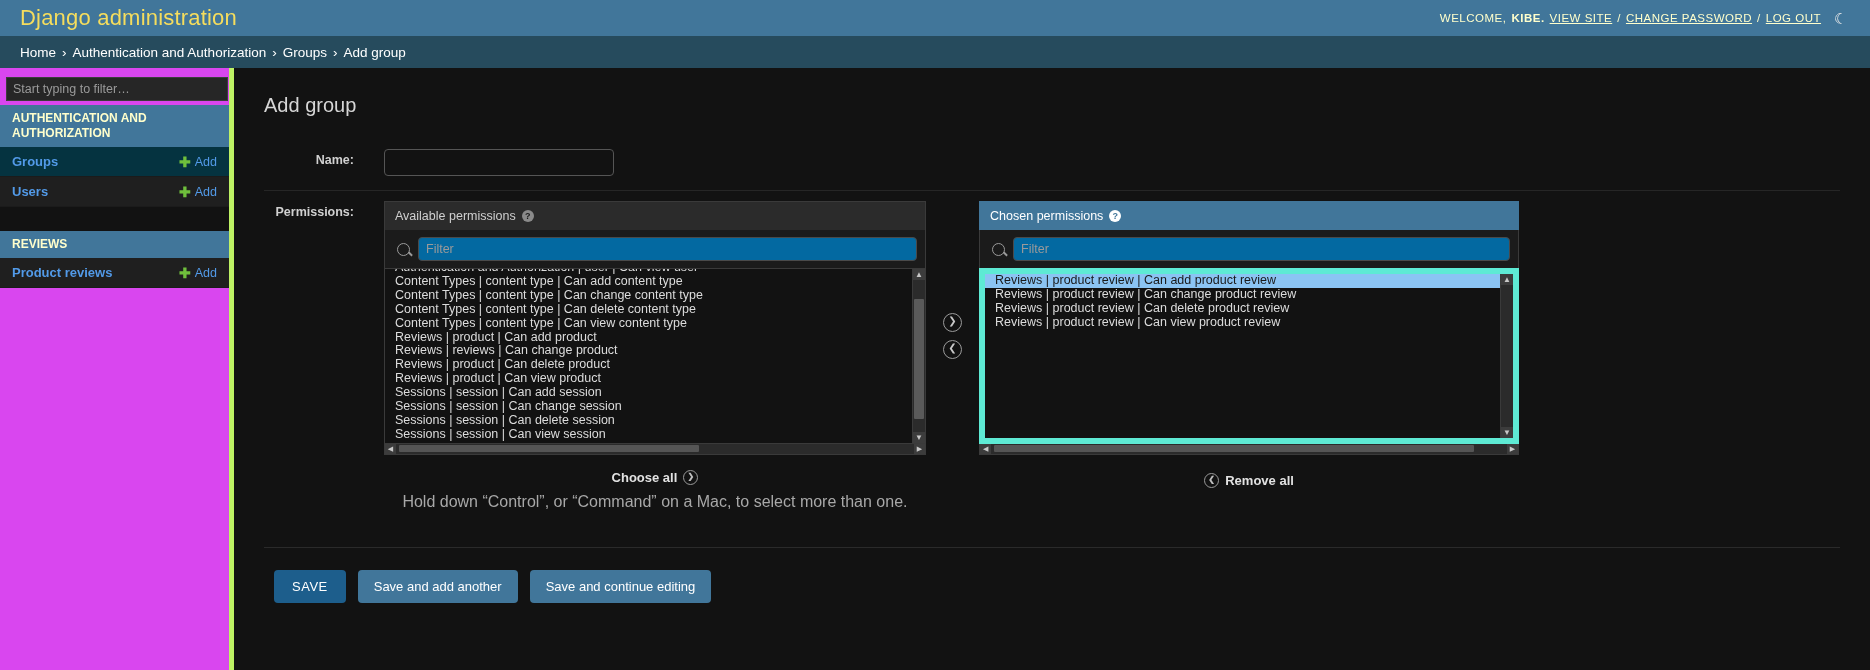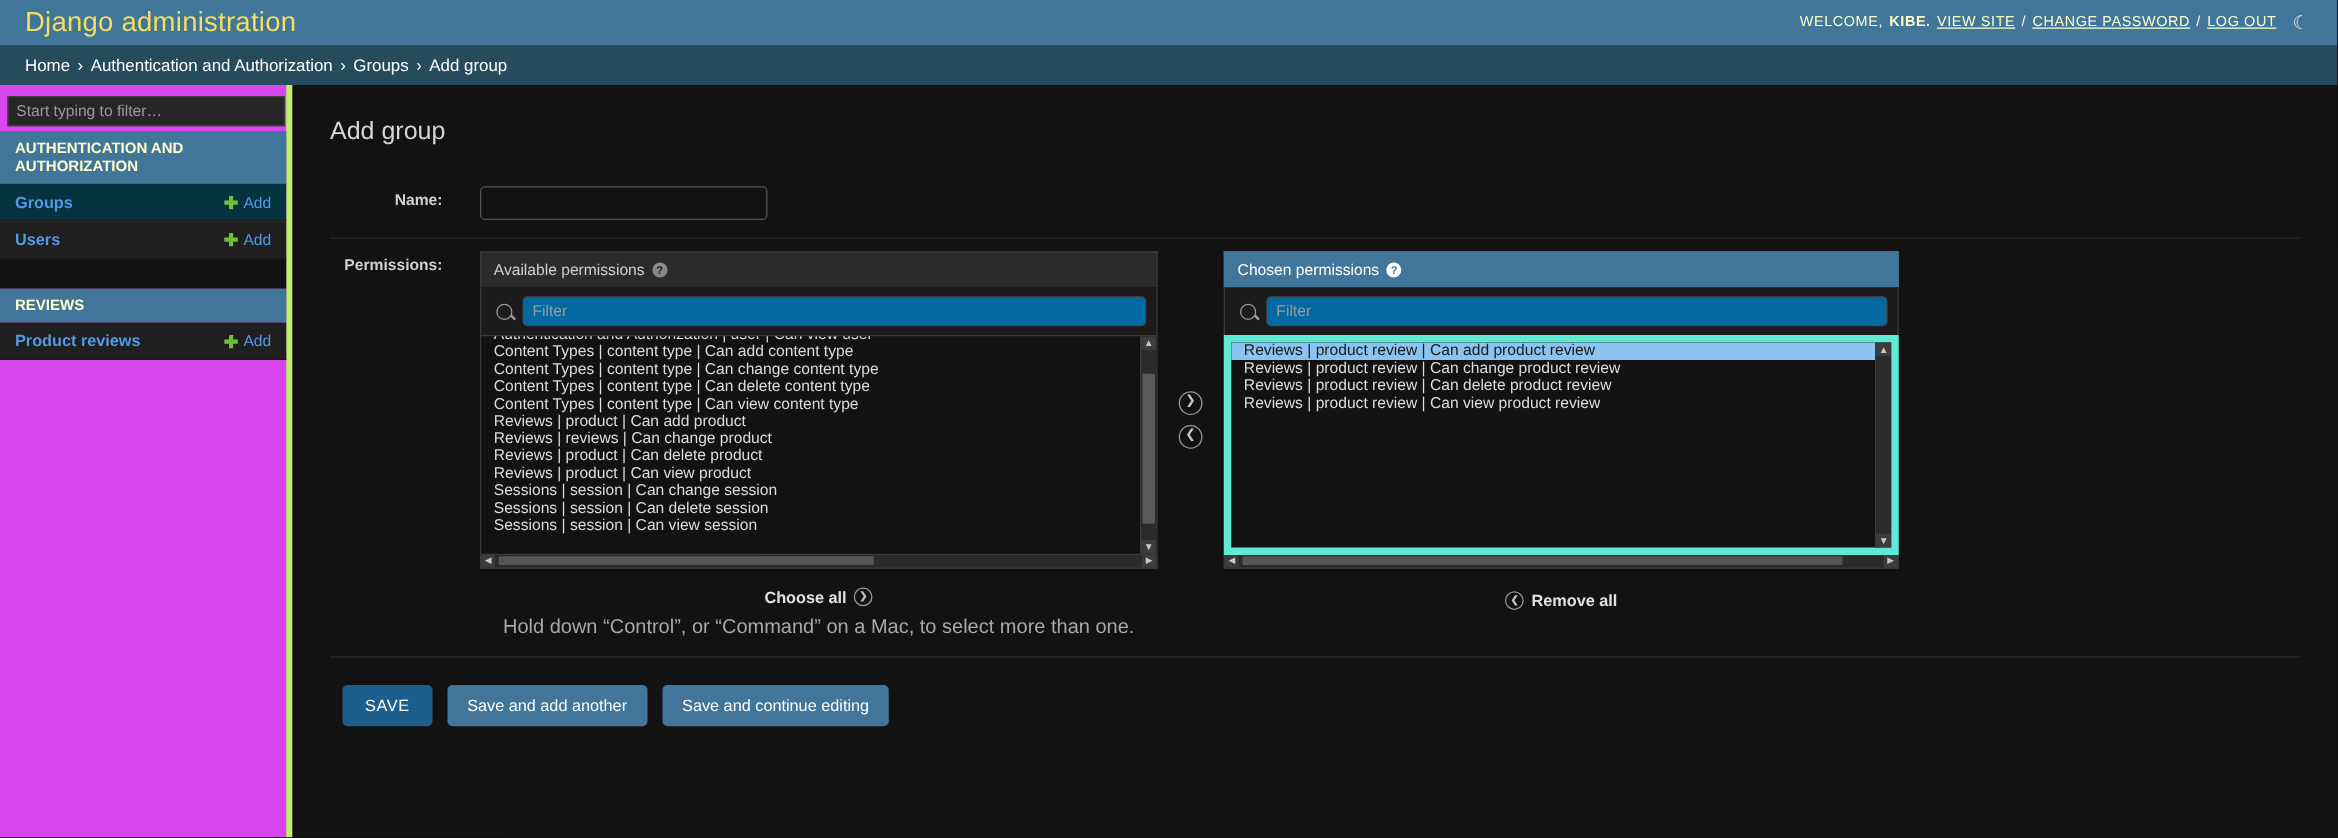--- a/index.html
+++ b/index.html
@@ -409,20 +409,21 @@
   }
   .help-text {
     text-align: center;
     font-size: 16px;
     color: #a8a8a8;
     padding-top: 8px;
   }
 
   
   #submit-row {
+    margin-top: 22px;
     border-top: 1px solid #2a2a2a;
     padding: 22px 0 0 10px;
     display: flex;
     gap: 12px;
     align-items: center;
   }
   .btn {
     background: #41769a;
     color: #ffffff;
     border: none;
@@ -531,20 +532,21 @@
               <ul class="opt-list" id="available-options">
                   <li class="opt">Authentication and Authorization | user | Can view user</li>
                   <li class="opt">Content Types | content type | Can add content type</li>
                   <li class="opt">Content Types | content type | Can change content type</li>
                   <li class="opt">Content Types | content type | Can delete content type</li>
                   <li class="opt">Content Types | content type | Can view content type</li>
                   <li class="opt">Reviews | product | Can add product</li>
                   <li class="opt">Reviews | reviews | Can change product</li>
                   <li class="opt">Reviews | product | Can delete product</li>
                   <li class="opt">Reviews | product | Can view product</li>
+                  <li class="opt">Sessions | session | Can add session</li>
                   <li class="opt">Sessions | session | Can change session</li>
                   <li class="opt">Sessions | session | Can delete session</li>
                   <li class="opt">Sessions | session | Can view session</li>
                 </ul>
               <div class="vscroll">
                 <div class="arrow">▲</div>
                 <div class="thumb"></div>
                 <div class="arrow" style="position:absolute;bottom:0;left:0;right:0;">▼</div>
               </div>
             </div>

